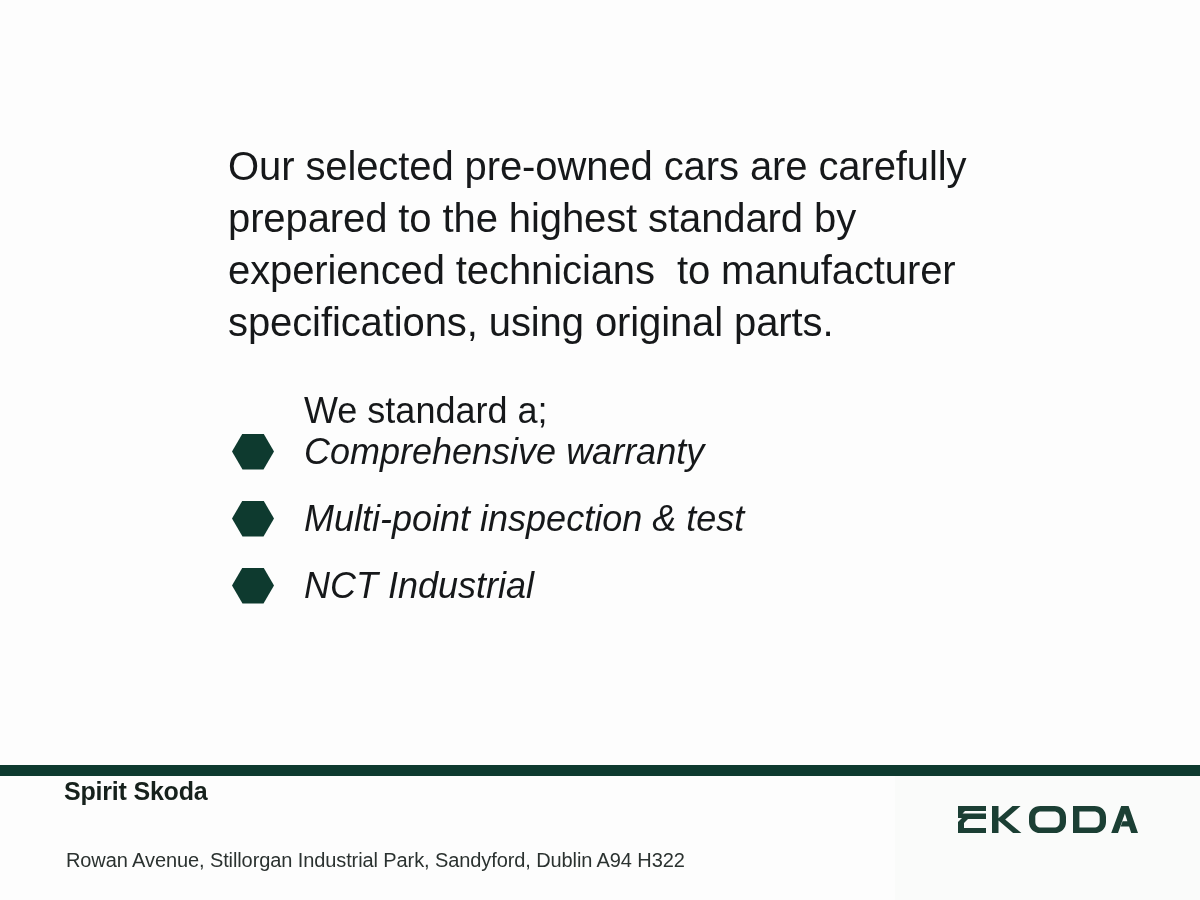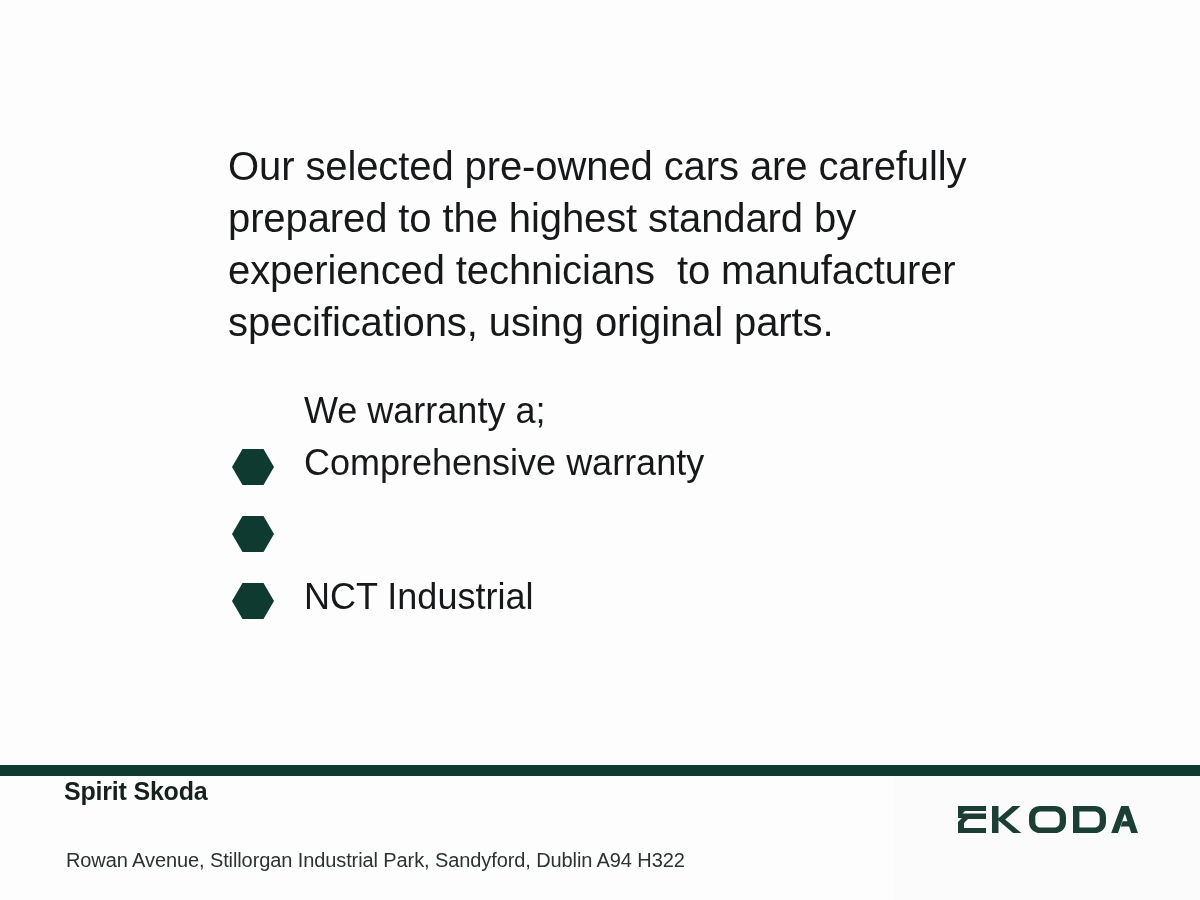--- a/index.html
+++ b/index.html
@@ -57,22 +57,23 @@
 
   .bullets {
     position: absolute;
     left: 232px;
     top: 418px;
     width: 760px;
   }
 
   .bullet-row {
     display: flex;
-    align-items: flex-end;
+    align-items: center;
     height: 67px;
+    font-style: italic;
   }
 
   .hexagon {
     width: 42px;
     height: 36px;
     flex: 0 0 42px;
     background: #0e3a2f;
     -webkit-clip-path: polygon(25% 0%, 75% 0%, 100% 50%, 75% 100%, 25% 100%, 0% 50%);
     clip-path: polygon(25% 0%, 75% 0%, 100% 50%, 75% 100%, 25% 100%, 0% 50%);
   }
@@ -146,31 +147,32 @@
 </style>
 </head>
 <body>
 
 <div class="slide">
 
   <div class="content">
 
     <p class="headline">Our selected pre-owned cars are carefully prepared to the highest standard by experienced technicians  to manufacturer specifications, using original parts.</p>
 
-    <p class="include-line">We warranty a;</p>
+    <p class="include-line">We standard a;</p>
 
     <div class="bullets">
 
       <div class="bullet-row">
         <span class="hexagon"></span>
         <span class="bullet-text">Comprehensive warranty</span>
       </div>
 
       <div class="bullet-row">
         <span class="hexagon"></span>
+        <span class="bullet-text">Multi-point inspection &amp; test</span>
       </div>
 
 
       <div class="bullet-row">
         <span class="hexagon"></span>
         <span class="bullet-text">NCT Industrial</span>
       </div>
 
     </div>
   </div>

